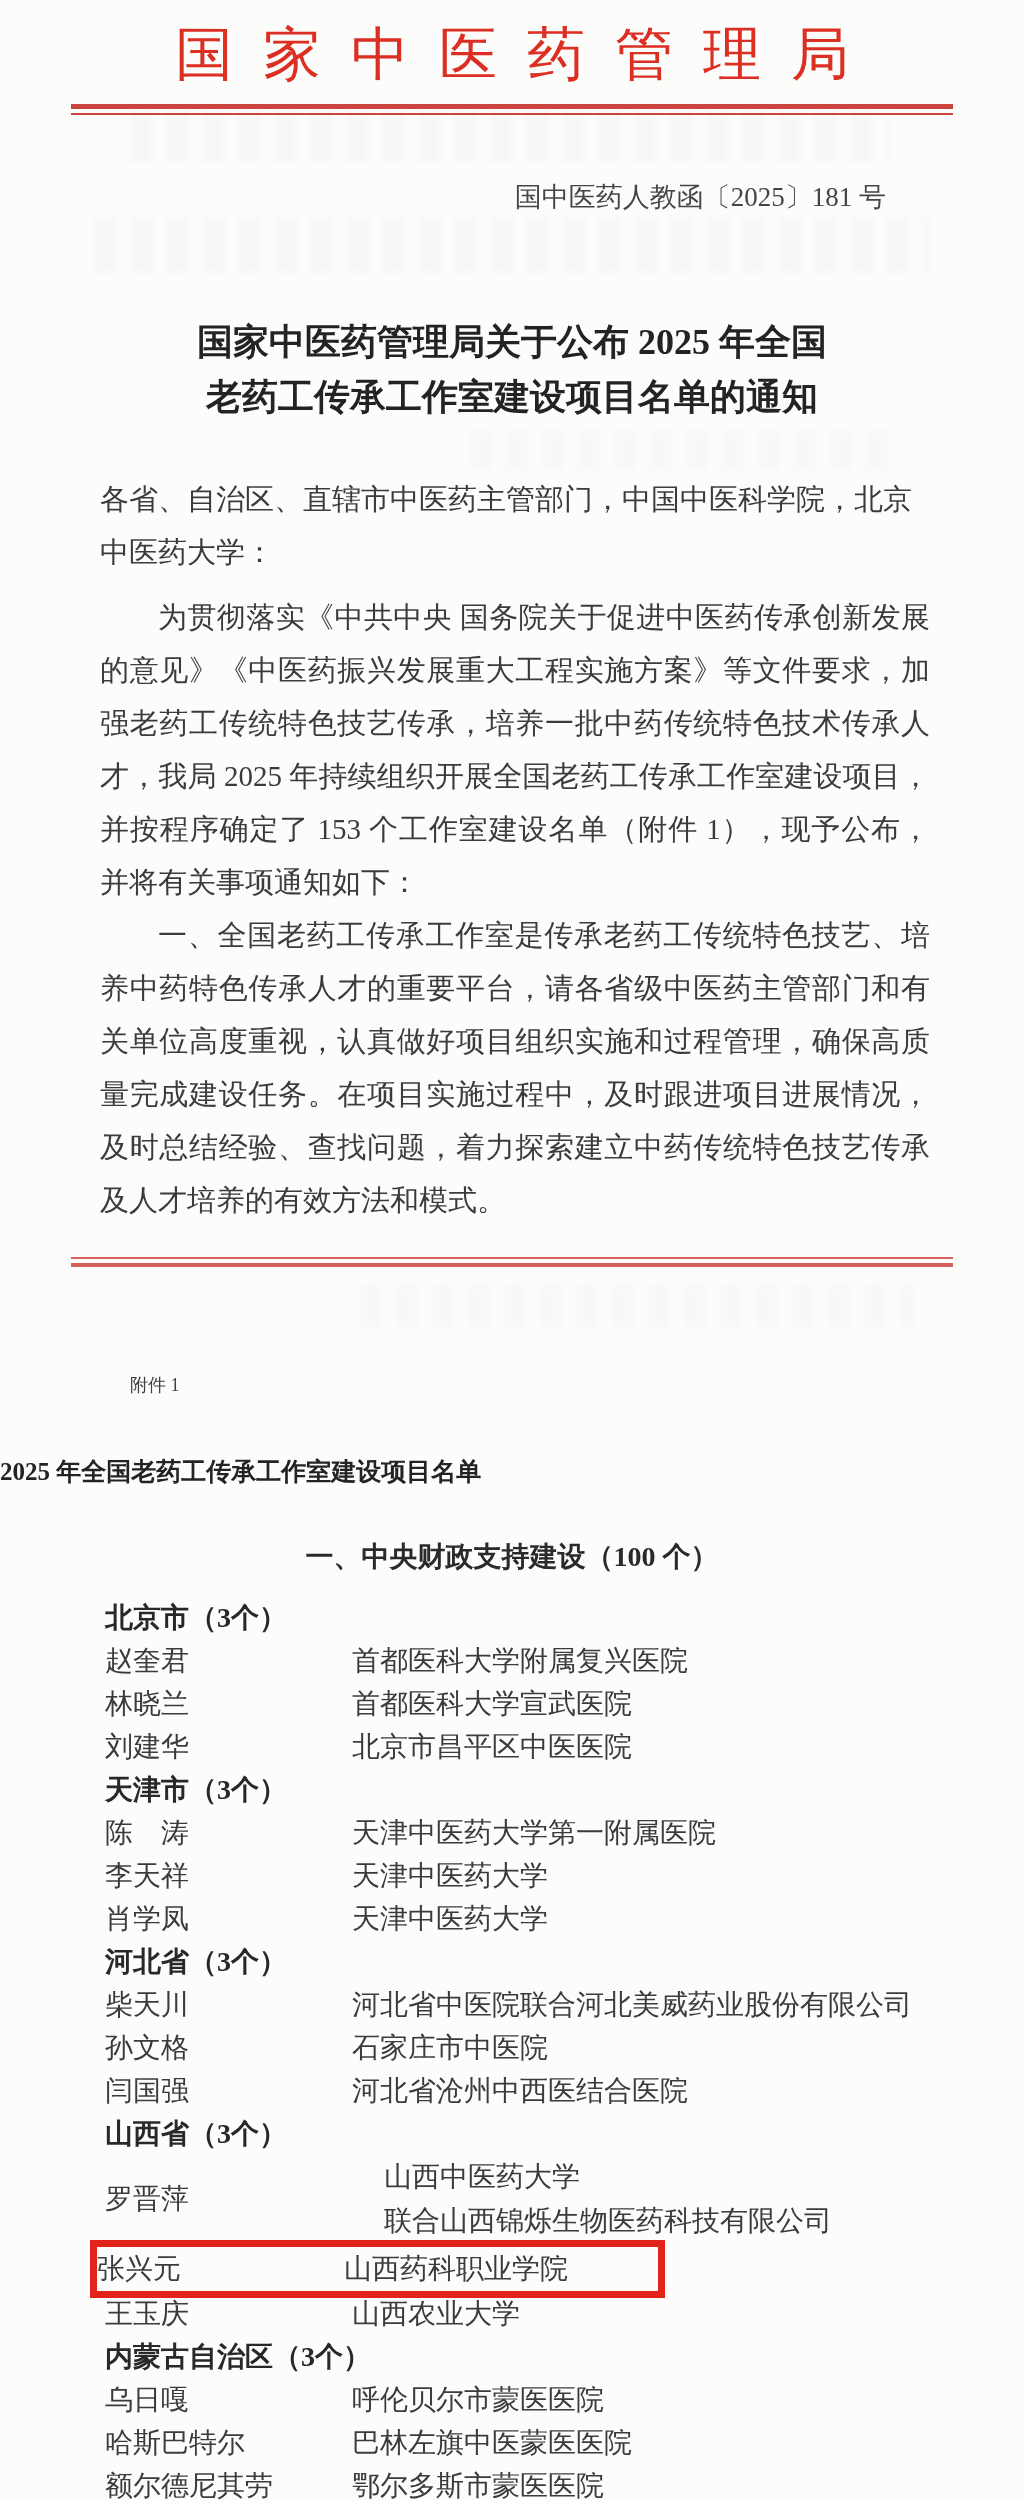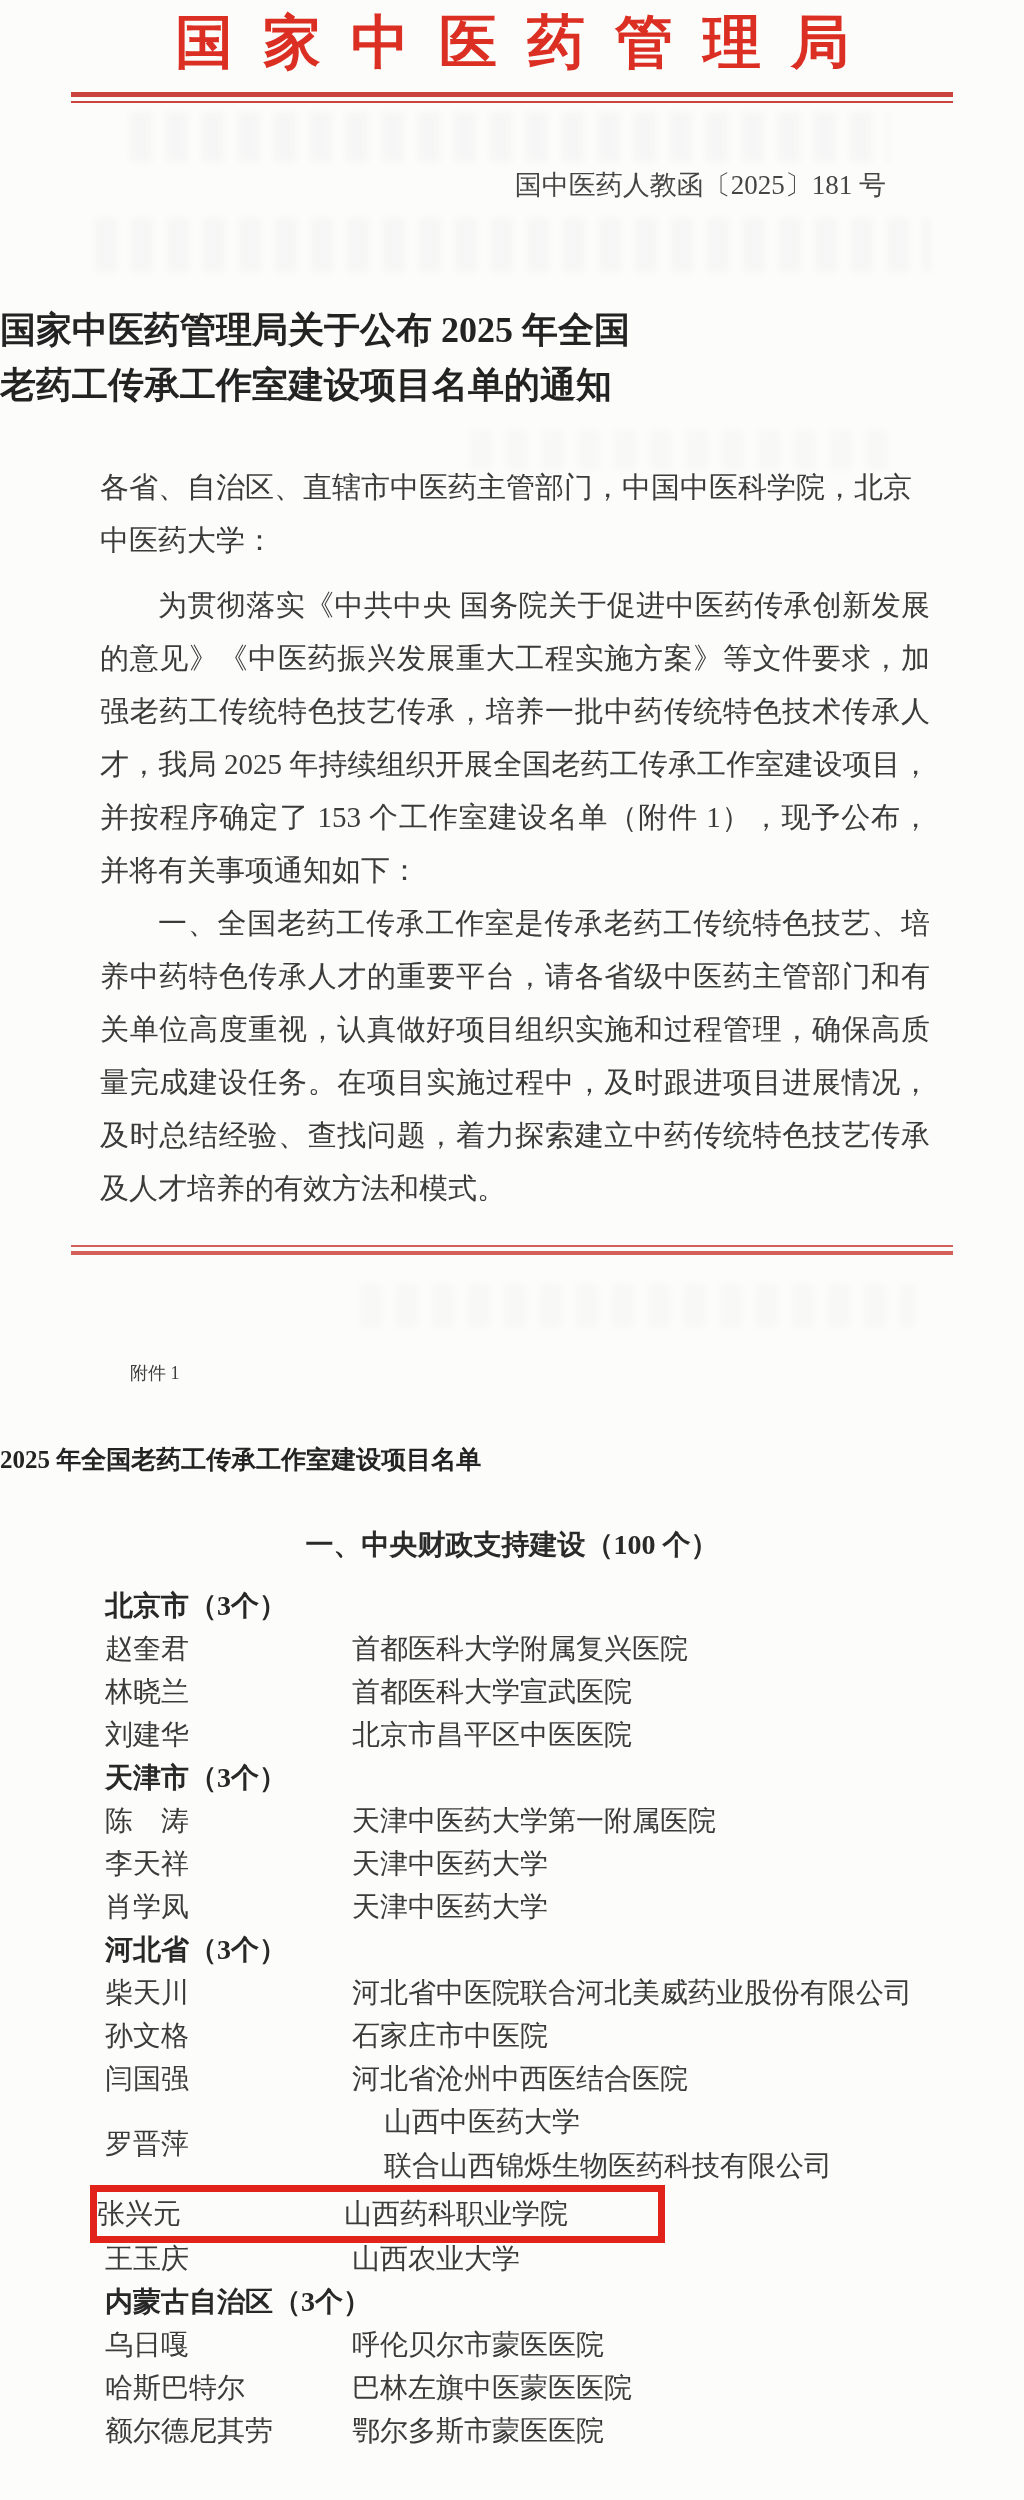--- a/index.html
+++ b/index.html
@@ -16,43 +16,44 @@
     position:relative;
     width:1024px;height:2500px;
     margin:0 auto;
     background:var(--paper);
     overflow:hidden;
     font-family:"Liberation Serif","DejaVu Serif",serif;
     color:var(--text);
   }
   
   .masthead{
-    padding-top:4px;
+    padding-top:16px;
     text-align:center;
     font-size:58px;
-    font-weight:bold;
+    font-weight:normal;
     color:var(--accent-red);
     letter-spacing:30px;
     padding-left:30px; 
     white-space:nowrap;
   }
   .double-rule{width:882px;margin:10px auto 0;}
   .double-rule .la{height:5px;background:var(--rule-red);}
   .double-rule .gp{height:4px;}
   .double-rule .lb{height:2px;background:var(--rule-red);}
   .doc-number{
     margin-top:64px;
     text-align:right;
     padding-right:138px;
     font-size:27px;
     color:#454545;
   }
   
   .notice-title{
     margin-top:100px;
+    text-align:center;
     font-size:36px;
     line-height:55px;
     font-weight:bold;
     color:var(--heading-text);
   }
   .salutation{
     margin-top:48px;
     margin-left:100px;
     width:880px;
     font-size:29px;
@@ -199,20 +200,21 @@
     <div class="row">
       <span class="name">柴天川</span><span class="org">河北省中医院联合河北美威药业股份有限公司</span>
     </div>
     <div class="row">
       <span class="name">孙文格</span><span class="org">石家庄市中医院</span>
     </div>
     <div class="row">
       <span class="name">闫国强</span><span class="org">河北省沧州中西医结合医院</span>
     </div>
 
+    <div class="row prov">山西省（3个）</div>
     <div class="row-double">
       <span class="name">罗晋萍</span>
       <div class="orgs">
         <div>山西中医药大学</div>
         <div>联合山西锦烁生物医药科技有限公司</div>
       </div>
     </div>
     <div class="row-boxed">
       <span class="name">张兴元</span><span class="org">山西药科职业学院</span>
     </div>

